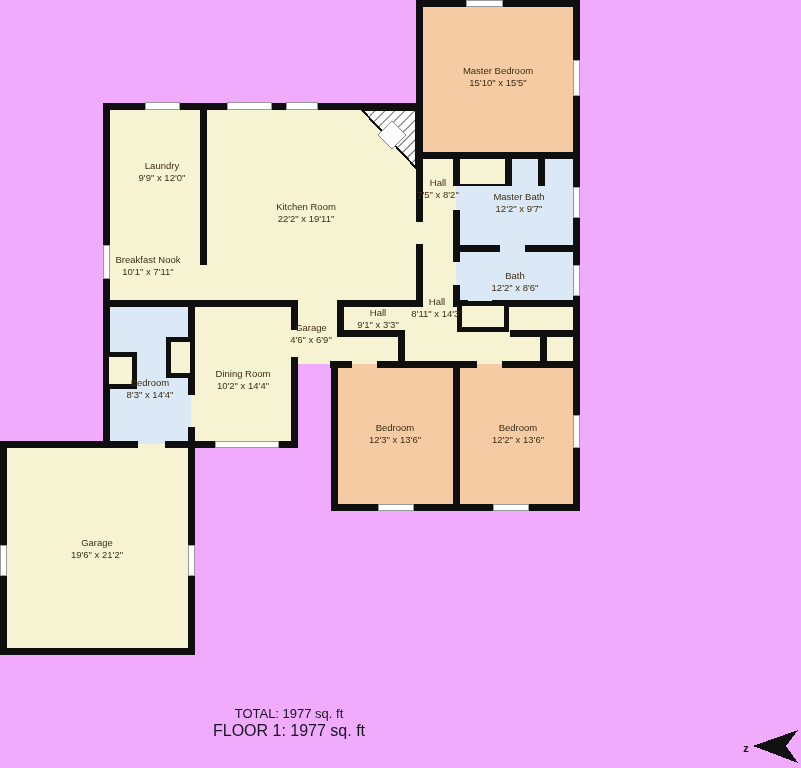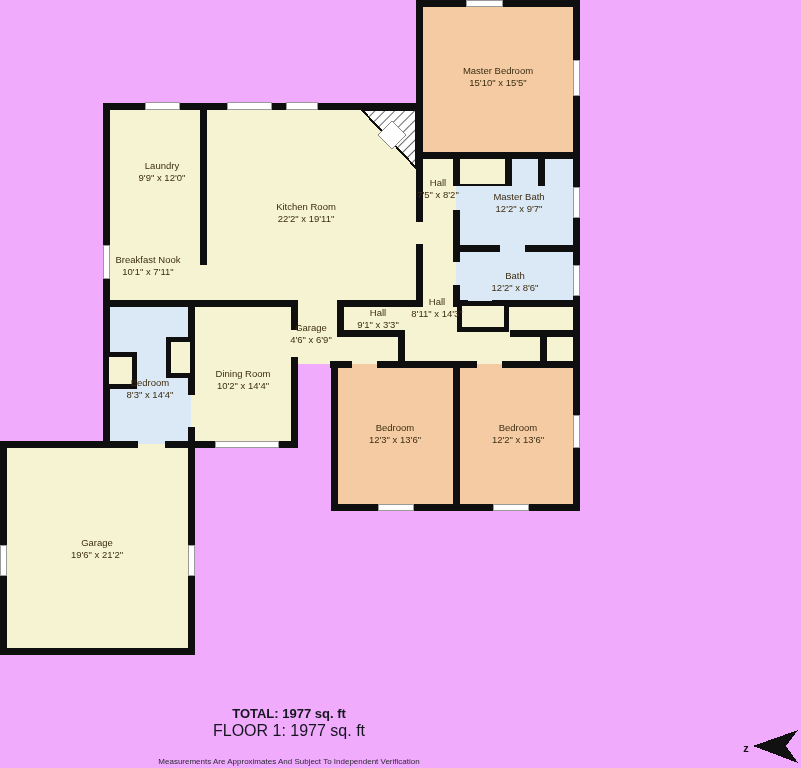--- a/index.html
+++ b/index.html
@@ -1,21 +1,21 @@
 <!DOCTYPE html>
 <html><head>
 <meta charset="utf-8">
 <style>
   html,body{margin:0;padding:0;background:#fff;font-family:"Liberation Sans",sans-serif;}
   #canvas{position:relative;width:801px;height:768px;background:#f0abfc;overflow:hidden;}
   #plan-svg{position:absolute;left:0;top:0;}
   .room-label{position:absolute;transform:translate(-50%,-50%);text-align:center;
               color:#3c2e12;font-size:9.5px;line-height:1.25;white-space:nowrap;}
   .summary{position:absolute;left:0;width:578px;text-align:center;color:#15151f;}
-  .summary .total{font-size:13px;font-weight:bold;}
+  .summary .total{font-size:13px;font-weight:normal;}
   .summary .line{font-size:16px;margin-top:1px;}
   .disclaimer{position:absolute;left:0;width:578px;text-align:center;
               font-size:8px;color:#2b2b33;}
   .compass-label{position:absolute;transform:translate(-50%,-50%);
                  font-size:11px;font-weight:bold;color:#111;}
 </style>
 </head>
 <body>
 
 <div id="canvas">
@@ -180,16 +180,15 @@
   </div>
   <div class="room-label" style="left:97px;top:549px">
     <div>Garage</div>
     <div>19'6" x 21'2"</div>
   </div>
 
   <div class="summary" style="top:706px">
     <div class="total">TOTAL: 1977 sq. ft</div>
     <div class="line">FLOOR 1: 1977 sq. ft</div>
   </div>
-  <div class="disclaimer" style="top:757px">Measurements Are Approximates And Subject To Independent Verification</div>
 
   <div class="compass-label" style="left:746px;top:748px">z</div>
 </div>
 
 </body></html>

